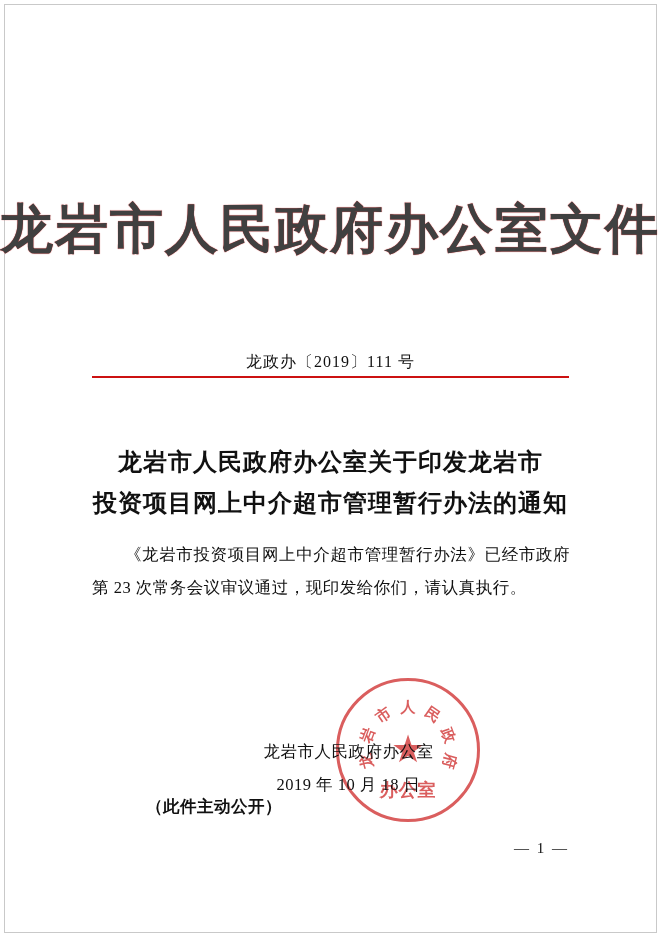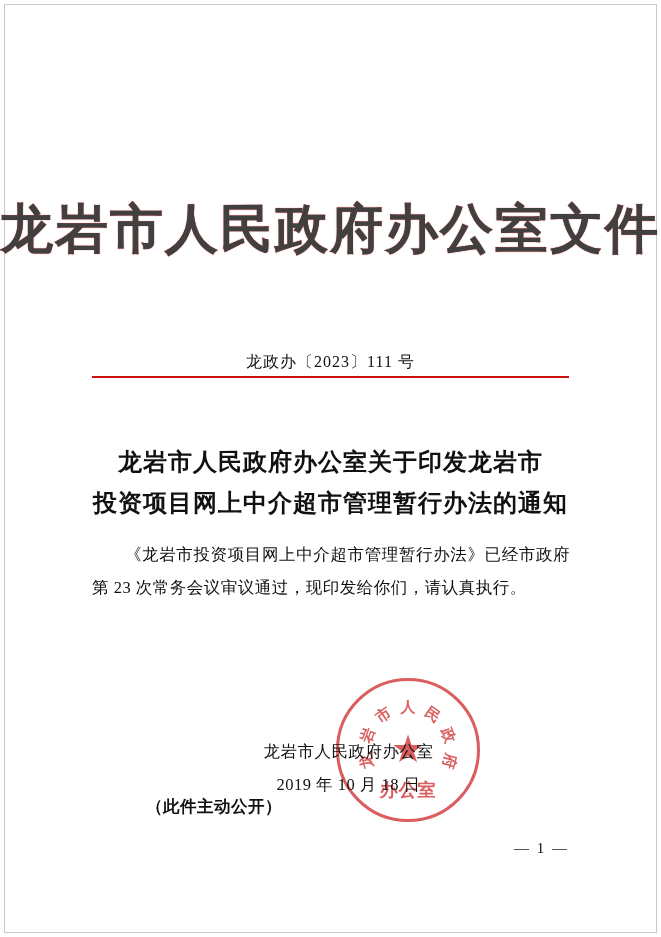--- a/index.html
+++ b/index.html
@@ -189,21 +189,21 @@
   }
 </style>
 </head>
 <body>
 
 <div class="page">
   <div class="page-border"></div>
 
   <div class="masthead">龙岩市人民政府办公室文件</div>
 
-  <div class="doc-number">龙政办〔2023〕111 号</div>
+  <div class="doc-number">龙政办〔2019〕111 号</div>
 
   <div class="red-rule"></div>
 
   <div class="doc-title">
     <div>龙岩市人民政府办公室关于印发龙岩市</div>
     <div>投资项目网上中介超市管理暂行办法的通知</div>
   </div>
 
   <div class="body-block">
     <p class="indent">《龙岩市投资项目网上中介超市管理暂行办法》已经市政府第 23 次常务会议审议通过，现印发给你们，请认真执行。</p>

